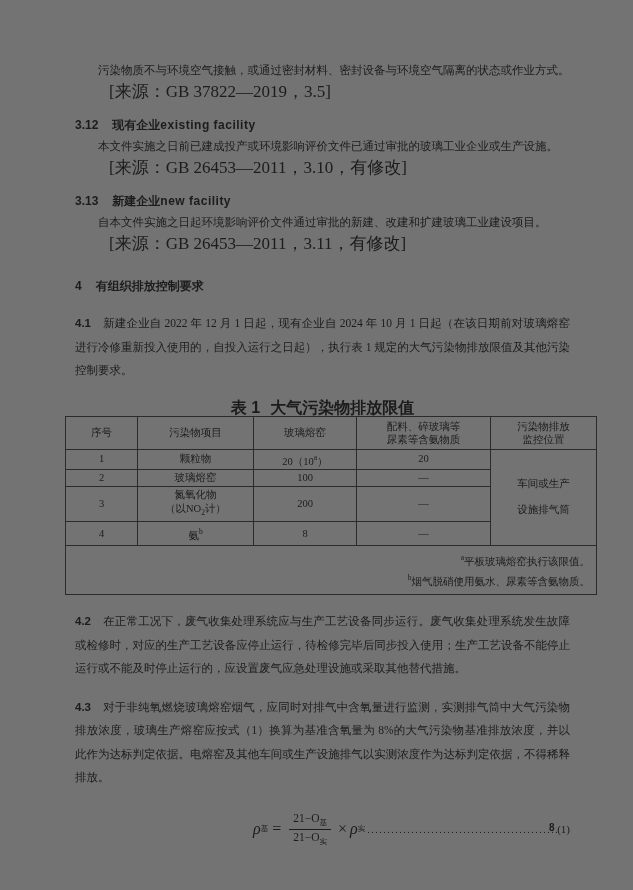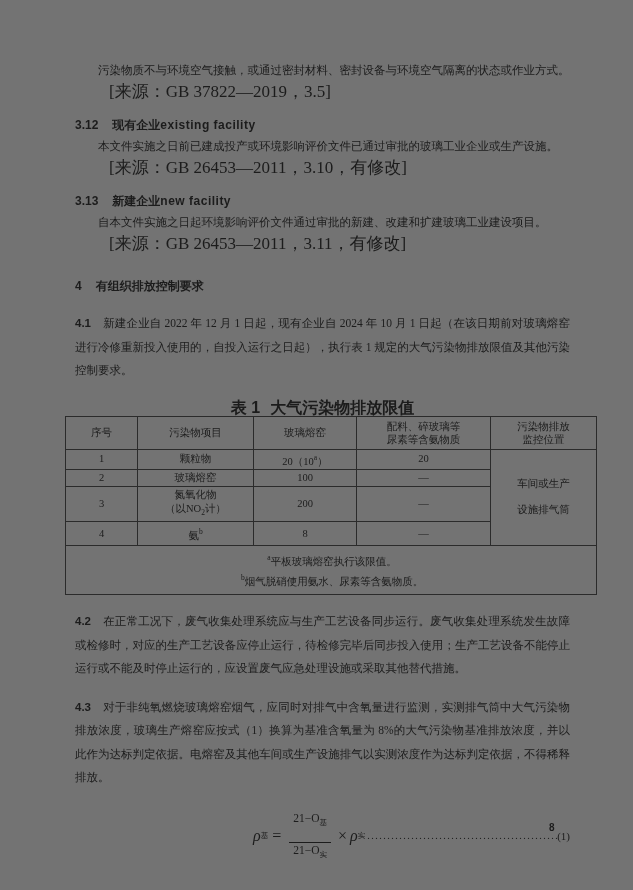--- a/index.html
+++ b/index.html
@@ -27,28 +27,28 @@
   sup,sub{font-size:7.5px;}
 
   table.limits{border-collapse:collapse;width:516px;margin-left:-10px;
                font-size:10.5px;table-layout:fixed;}
   table.limits td{border:1px solid #2b2b2b;text-align:center;vertical-align:middle;
                   padding:1px 2px;line-height:14px;}
   table.limits .hdr td{height:30px;line-height:13px;}
   table.limits .c1{width:67px;} table.limits .c2{width:111px;} table.limits .c3{width:98px;}
   table.limits .c4{width:129px;} table.limits .c5{width:101px;}
   table.limits .monitor-cell{line-height:26px;}
-  table.limits .fn-cell{text-align:center;padding:4px 6px 5px 8px;line-height:16px;}
+  table.limits .fn-cell{text-align:right;padding:4px 6px 5px 8px;line-height:16px;}
   .fn-line{margin:0;}
 
   .formula-row{margin:22px 0 0 0;display:flex;align-items:center;width:495px;padding-left:178px;box-sizing:border-box;}
   .formula-row i{font-family:"Liberation Serif",serif;}
   .f-sub{font-size:7.5px;vertical-align:-3px;}
   .frac{display:inline-flex;flex-direction:column;text-align:center;margin:0 4px;font-size:11.5px;}
-  .frac .fr-num{border-bottom:1px solid #1c1c1c;padding:0 4px 14px 4px;text-align:right;}
+  .frac .fr-num{border-bottom:1px solid #1c1c1c;padding:0 4px 1px 4px;text-align:right;}
   .frac .fr-den{padding-top:1px;}
   .f-leader{flex:1;overflow:hidden;white-space:nowrap;font-size:10px;letter-spacing:1.5px;
             color:#1c1c1c;margin-left:2px;}
   .f-number{font-size:11px;}
 
   .page-num{position:absolute;top:822px;left:549px;font-size:10px;font-weight:bold;
             font-family:"Liberation Sans","DejaVu Sans",sans-serif;}
 </style>
 </head>
 <body>

